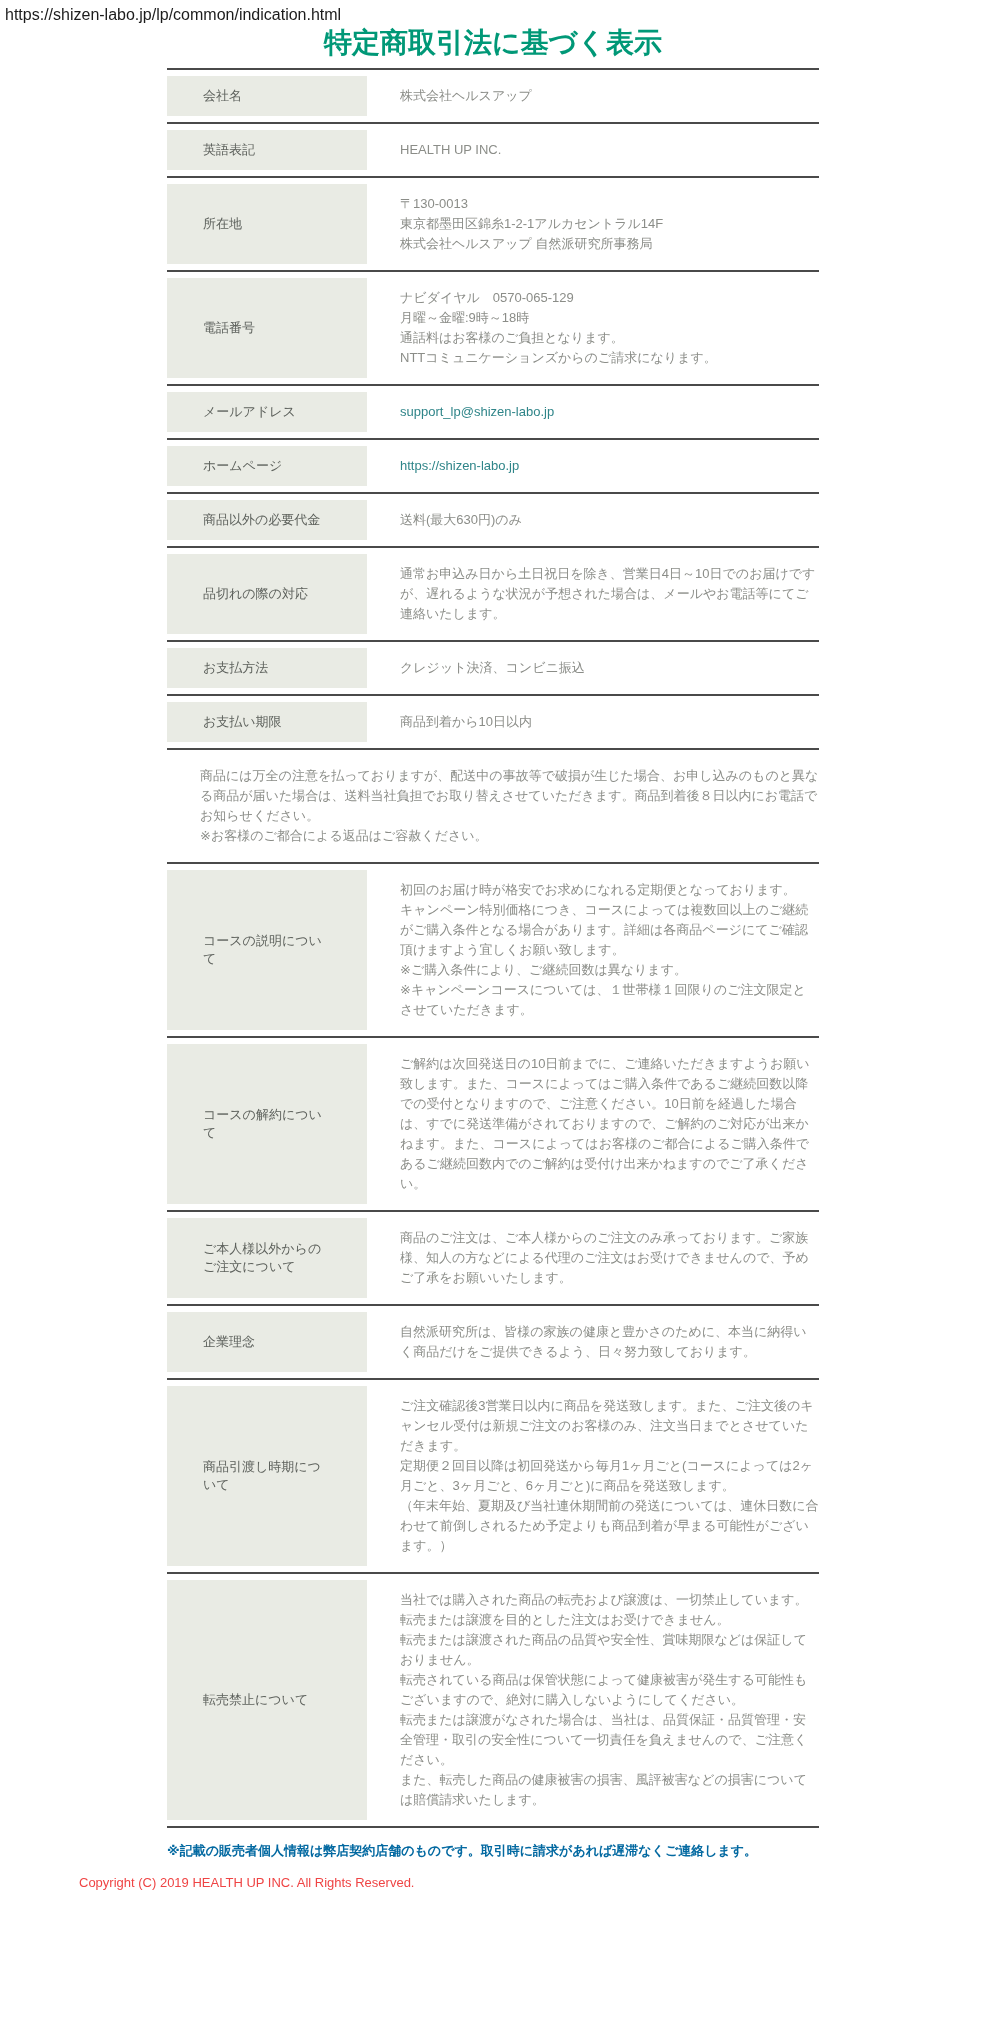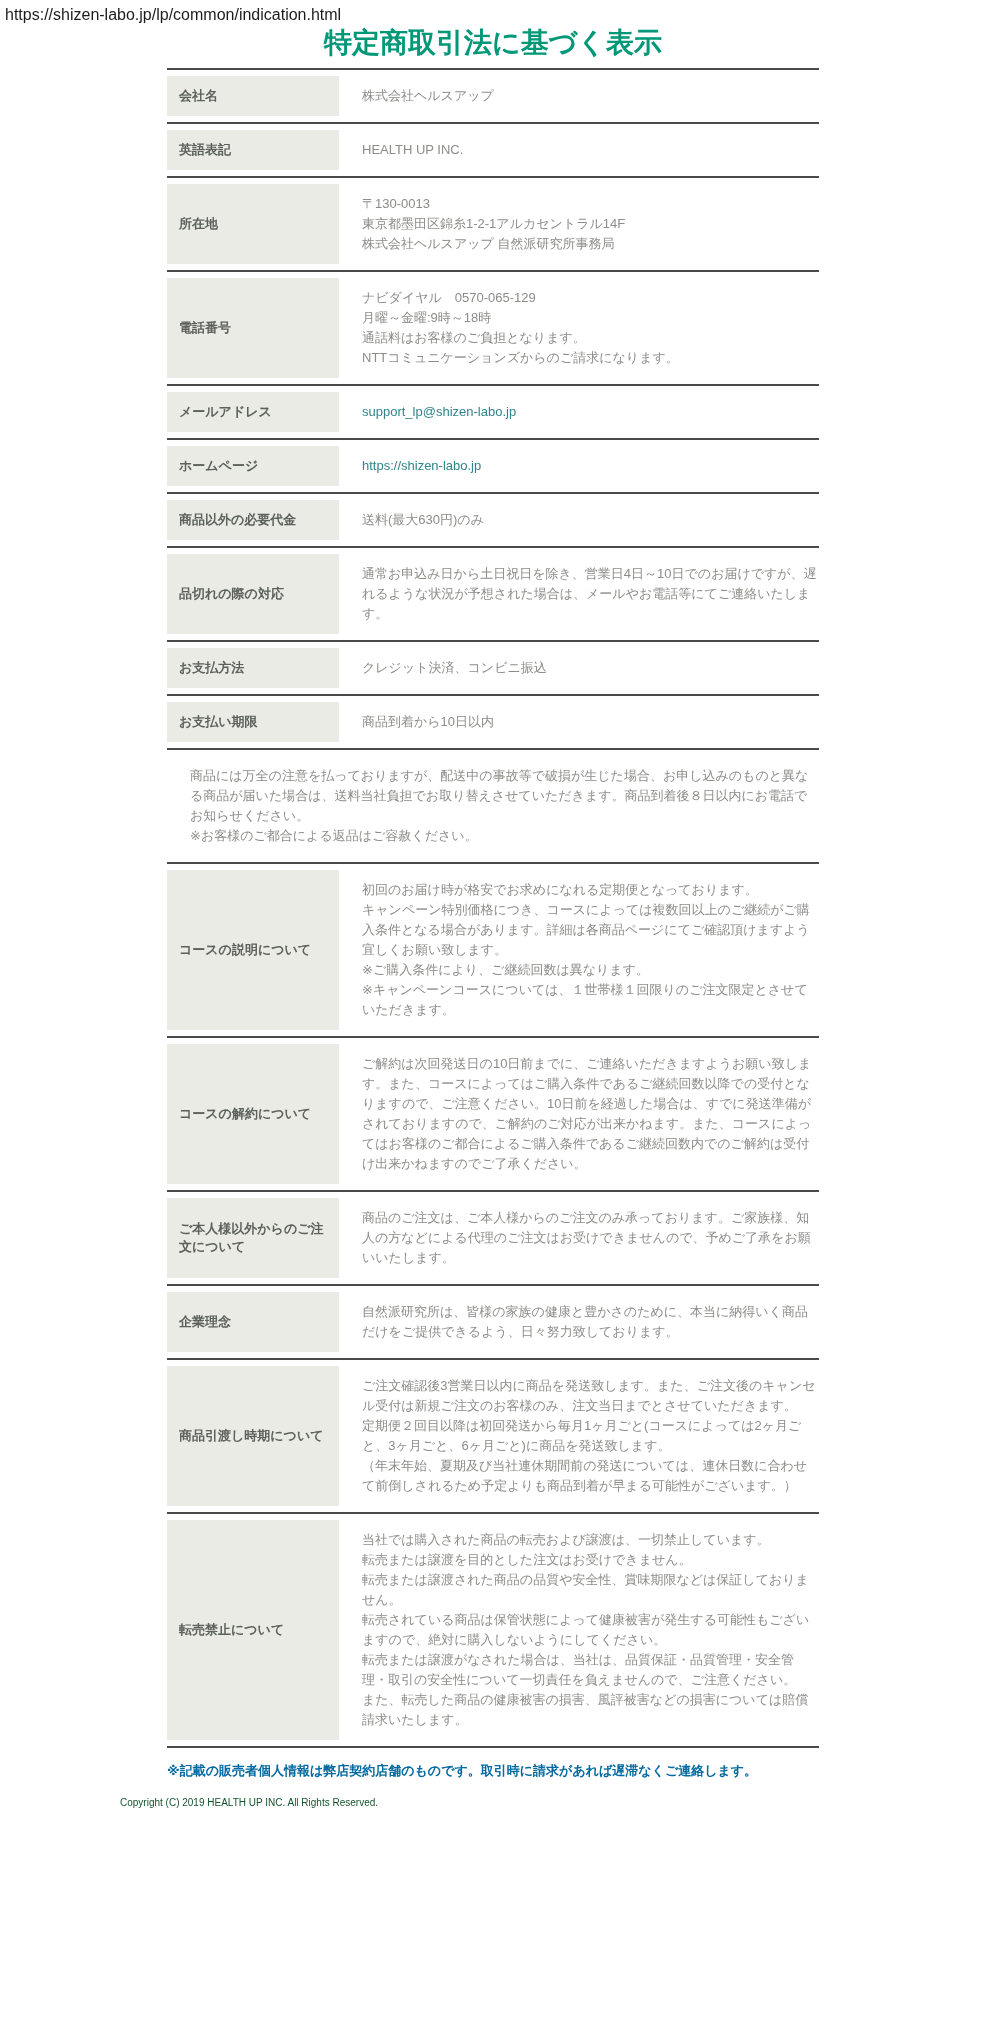--- a/index.html
+++ b/index.html
@@ -41,58 +41,58 @@
     width:652px;
     margin:13px 0 0 167px;
     border-bottom:2px solid var(--line-color);
   }
   .row{
     display:flex;
     align-items:stretch;
     border-top:2px solid var(--line-color);
   }
   .label-cell{
-    width:172px;
+    width:200px;
     flex:none;
     margin:6px 0;
-    padding:0 12px;
+    padding:0 36px;
     min-height:39px;
     background:var(--label-bg);
     display:flex;
     align-items:center;
     font-size:13px;
     line-height:18px;
-    font-weight:bold;
+    font-weight:normal;
     color:var(--label-text);
   }
   .value-cell{
     flex:1;
-    padding:16px 0 16px 23px;
+    padding:16px 0 16px 33px;
     font-size:13px;
     line-height:20px;
     color:var(--value-text);
   }
   .value-cell .value-line{min-height:20px;}
   .value-cell a.link{
     color:var(--link-color);
     text-decoration:none;
     display:inline-block;
   }
   .footnote{
     margin:14px 0 0 167px;
     font-size:13px;
     line-height:17px;
     font-weight:600;
     color:#0369a1;
   }
   .copyright{
-    margin:15px 0 14px 120px;
-    font-size:10px;
+    margin:15px 0 14px 79px;
+    font-size:13px;
     line-height:17px;
-    color:#14532d;
+    color:#ef4444;
   }
 </style>
 </head>
 <body>
 
 <div class="url-caption">https://shizen-labo.jp/lp/common/indication.html</div>
 
 <div class="content">
   <h1 class="page-title">特定商取引法に基づく表示</h1>
 

